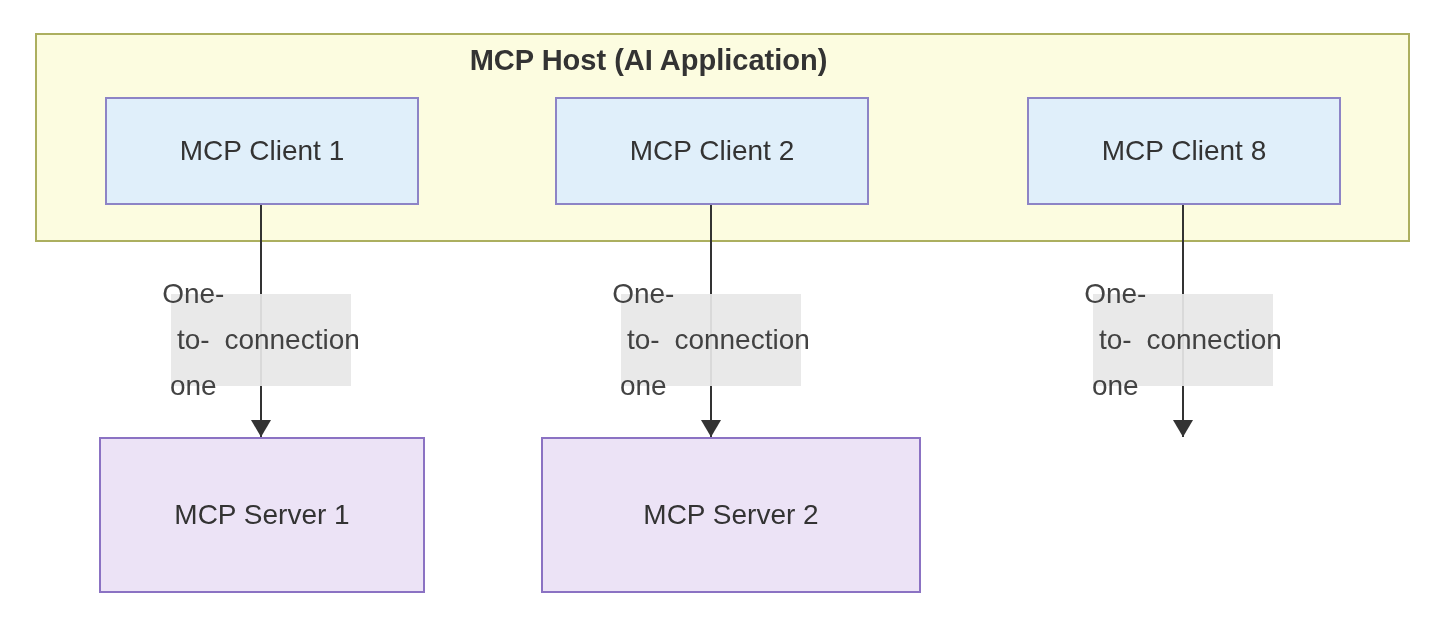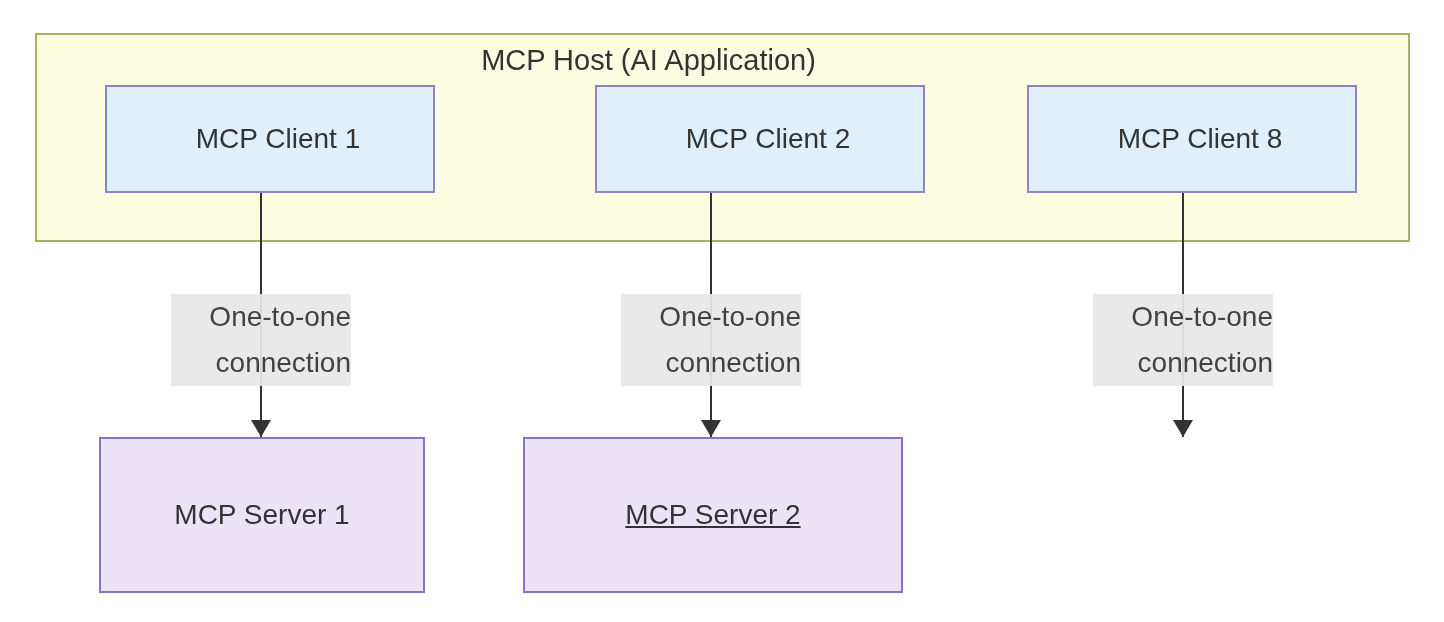--- a/index.html
+++ b/index.html
@@ -29,48 +29,48 @@
     z-index:1;
   }
   .host-title{
     position:absolute;
     left:35px;top:44px;width:1227px;
     text-align:center;
     font-size:29px;
     line-height:32px;
     color:var(--text);
     z-index:2;
+    font-weight:bold;
   }
   .node{
     position:absolute;
     display:flex;flex-direction:column;
     align-items:center;justify-content:center;
     text-align:center;
     font-size:28px;
     z-index:3;
   }
   .client{
     width:310px;height:104px;
-    top:85px;
+    top:97px;
     background:var(--client-fill);
     border:2px solid var(--client-border);
-    padding-left:16px;
   }
   .client-1{left:105px;}
-  .client-2{left:555px;margin-left:40px;}
+  .client-2{left:555px;}
   .client-3{left:1027px;}
   .server{
     height:152px;
     top:437px;
     background:var(--server-fill);
     border:2px solid var(--server-border);
     line-height:48px;
   }
   .server-1{left:99px;width:322px;}
-  .server-2{left:523px;width:376px;text-decoration:underline;}
+  .server-2{left:541px;width:376px;}
   .server-3{left:1003px;width:356px;}
   .edge-line{
     position:absolute;
     top:192px;height:245px;width:2px;
     background:var(--arrow);
     z-index:2;
   }
   .line-1{left:260px;}
   .line-2{left:710px;}
   .line-3{left:1182px;}
@@ -84,22 +84,22 @@
     z-index:2;
   }
   .arrowhead-1{left:251px;}
   .arrowhead-2{left:701px;}
   .arrowhead-3{left:1173px;}
   .edge-label{
     position:absolute;
     top:294px;width:180px;height:92px;
     background:var(--edge-label-bg);
     opacity:0.92;
-    display:flex;flex-direction:column;
-    align-items:flex-end;justify-content:center;
+    display:flex;flex-direction:row;
+    align-items:center;justify-content:center;
     text-align:center;
     font-size:28px;line-height:46px;
     z-index:4;
   }
   .edge-label-1{left:171px;}
   .edge-label-2{left:621px;}
   .edge-label-3{left:1093px;}
 </style>
 </head>
 <body>

